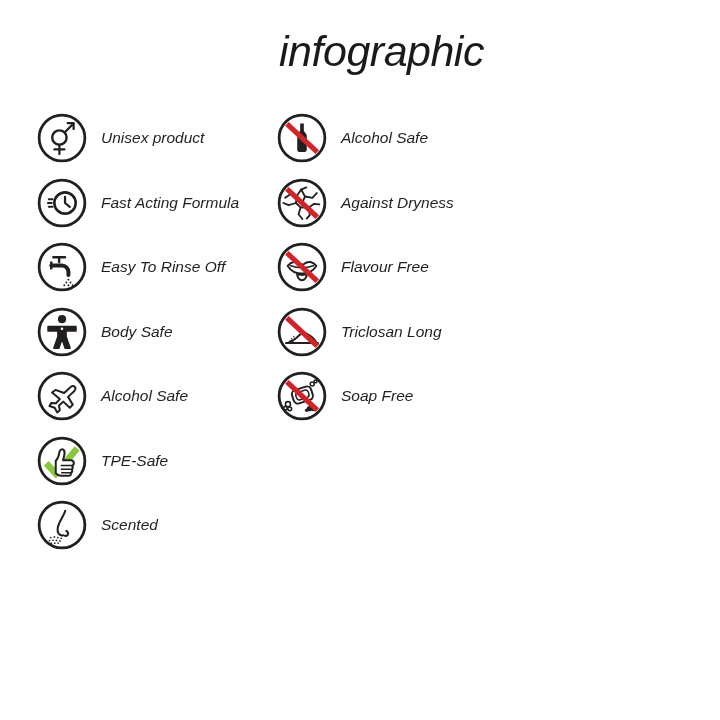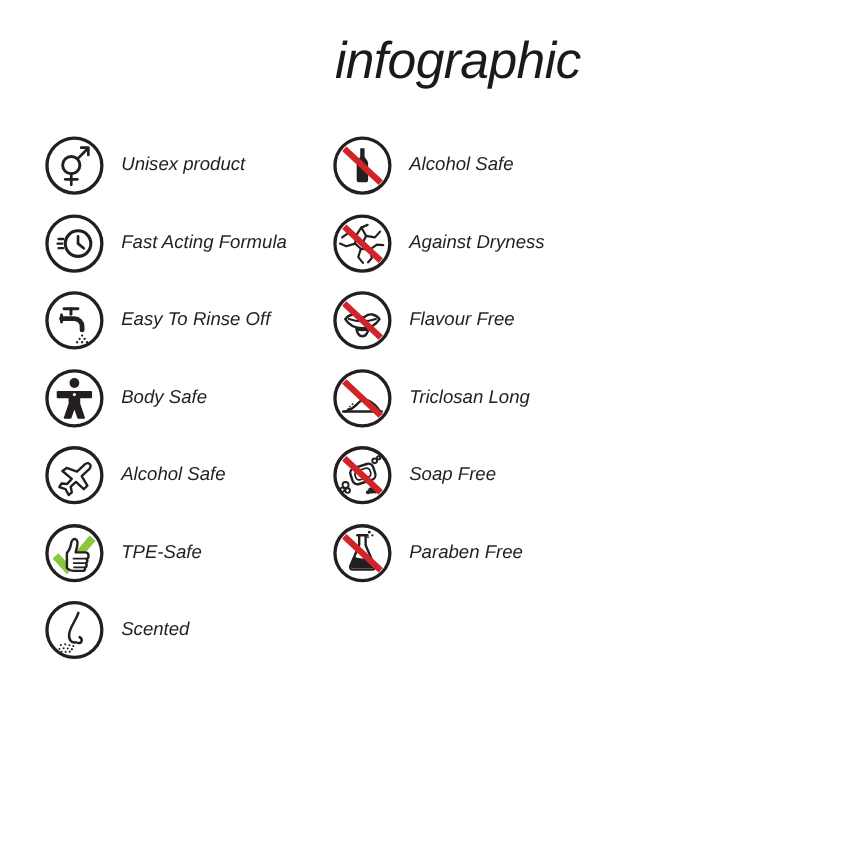--- a/index.html
+++ b/index.html
@@ -194,31 +194,14 @@
   </g>
   <g fill="#231f20">
     <circle cx="38.6" cy="44.6" r="3.1"></circle>
             <circle cx="42.6" cy="45" r="2.5"></circle>
             <circle cx="35.4" cy="46.4" r="2"></circle>
   </g>
           <line x1="12.6" y1="13.8" x2="47.6" y2="46.4" stroke="#d2232a" stroke-width="6"></line>
         </svg>
         <div class="label">Soap Free</div>
       </div>
-      <div class="row">
-        <svg viewBox="0 0 60 60" aria-hidden="true">
-          <circle cx="30" cy="30" r="26.4" fill="none" stroke="#231f20" stroke-width="3.2"></circle>
-  <g stroke="#231f20" stroke-width="2.3" fill="none" stroke-linecap="round" stroke-linejoin="round">
-    <path d="M25.2 12.8 H34.8"></path>
-    <path d="M26.9 12.8 V22.3 L18.6 41.6 q-1.7 4.2 2.7 4.2 h17.4 q4.4 0 2.7 -4.2 L33.1 22.3 V12.8"></path>
-  </g>
-  <path d="M22.3 33.4 L19.3 40.6 Q17.8 44.6 21.3 44.6 H38.7 Q42.2 44.6 40.7 40.6 L37.7 33.4 Q30 36.6 22.3 33.4 Z" fill="#231f20"></path>
-  <g fill="#231f20">
-    <circle cx="36.6" cy="9.8" r="1.3"></circle>
-            <circle cx="39.6" cy="12.8" r="1.1"></circle>
-            <circle cx="35.4" cy="14.6" r="0.9"></circle>
-  </g>
-          <line x1="12.6" y1="13.8" x2="47.6" y2="46.4" stroke="#d2232a" stroke-width="6"></line>
-        </svg>
-        <div class="label">Paraben Free</div>
-      </div>
     </div>
 </div>
 
 </body></html>

